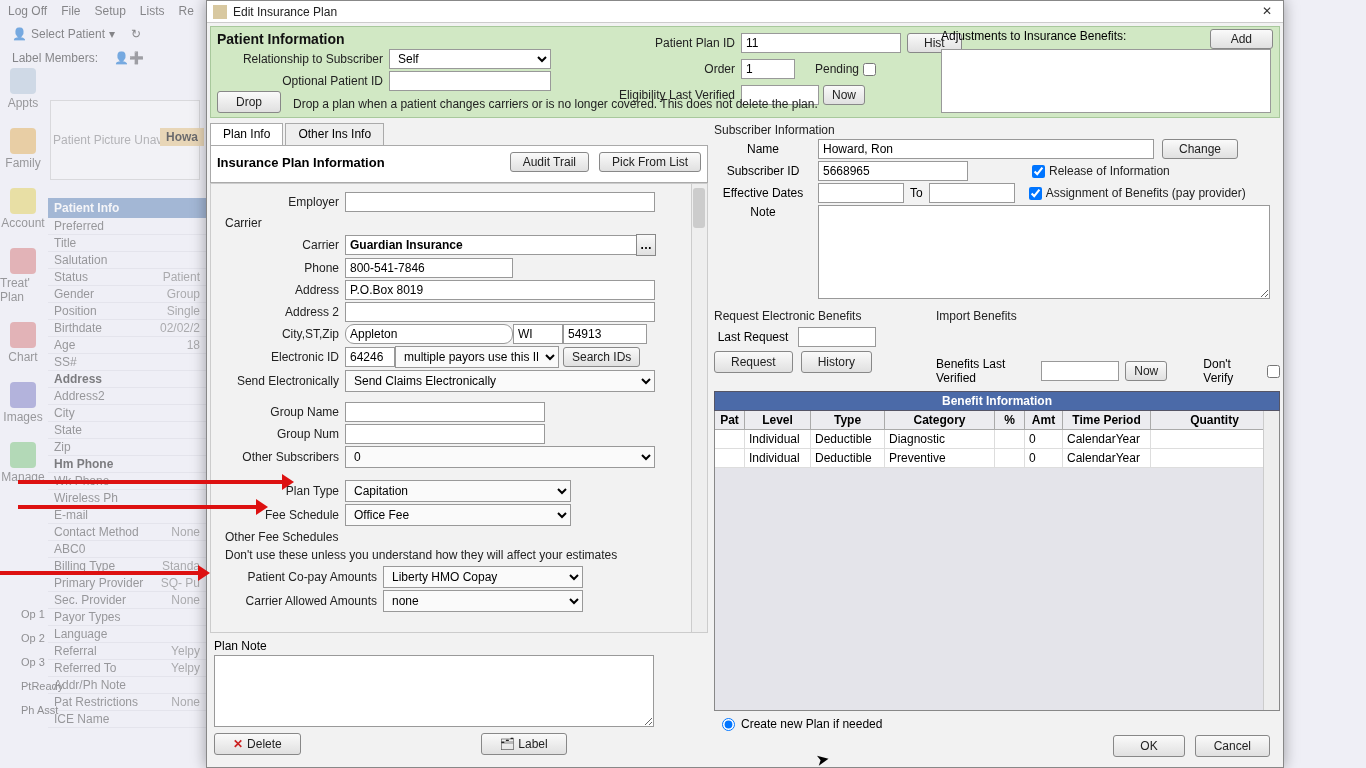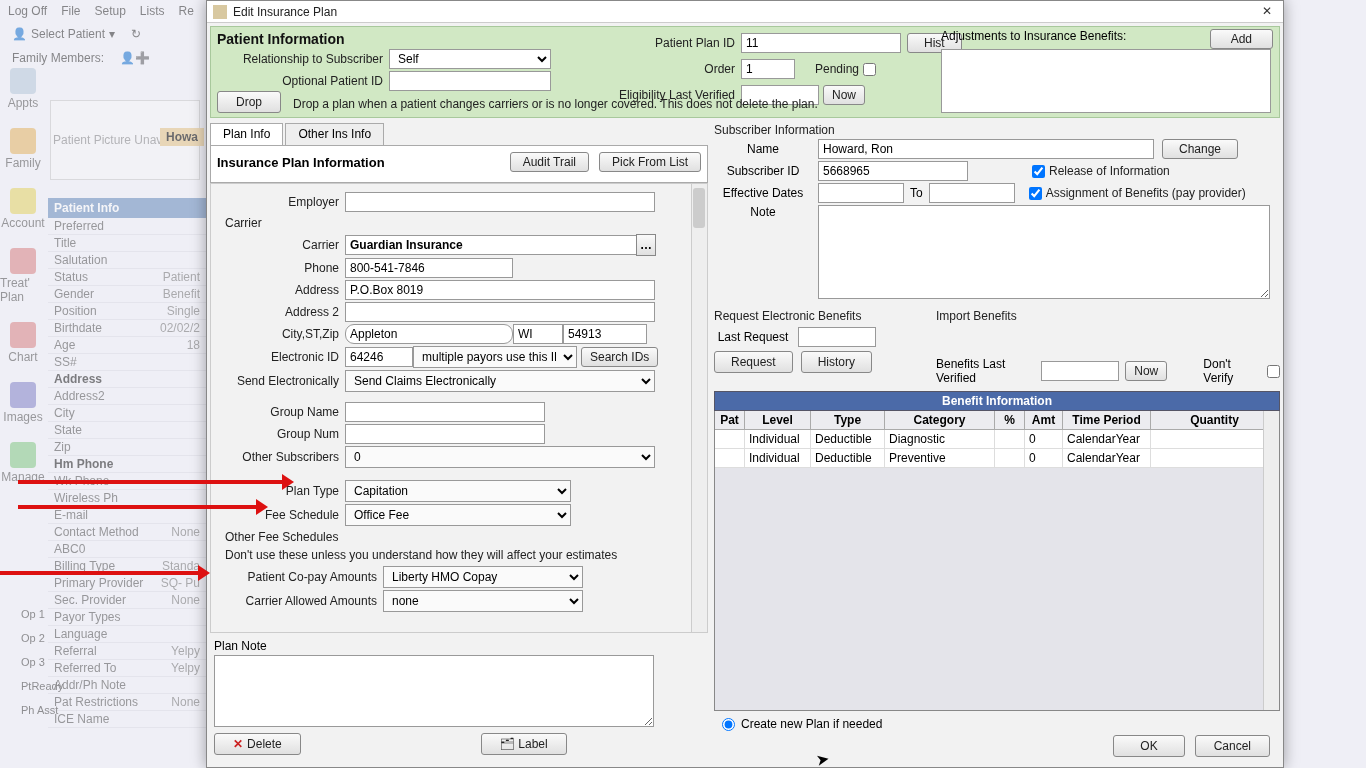--- a/index.html
+++ b/index.html
@@ -128,21 +128,21 @@
   <div class="bg-toolbar">
     <div class="bg-toolbar-item">
         <span>👤</span>
         <span>Select Patient</span>
         <span>▾</span>
       </div>
     <div class="bg-toolbar-item">↻</div>
   </div>
   <div class="bg-toolbar">
     <div class="bg-toolbar-item">
-        <span>Family Members:</span>
+        <span>Label Members:</span>
       </div>
     <div class="bg-toolbar-item">
         <span>👤➕</span>
       </div>
   </div>
 
   <div class="bg-sidebar">
     <div class="bg-sidebar-item">
         <div class="bg-sidebar-icon"></div>
         <span>Appts</span>
@@ -192,21 +192,21 @@
         <div class="bg-patient-row">
           <span>Salutation</span>
           <span></span>
         </div>
         <div class="bg-patient-row">
           <span>Status</span>
           <span>Patient</span>
         </div>
         <div class="bg-patient-row">
           <span>Gender</span>
-          <span>Benefit</span>
+          <span>Group</span>
         </div>
         <div class="bg-patient-row">
           <span>Position</span>
           <span>Single</span>
         </div>
         <div class="bg-patient-row">
           <span>Birthdate</span>
           <span>02/02/2</span>
         </div>
         <div class="bg-patient-row">
@@ -399,21 +399,21 @@
             <input class="finput" style="width: 310px;">
           </div>
         <div class="fline">
             <div class="flabel">City,ST,Zip</div>
           <input class="finput" style="width: 168px; border-radius: 9px;" value="Appleton">
           <input class="finput" style="width: 50px;" value="WI">
           <input class="finput" style="width: 84px;" value="54913">
         </div>
         <div class="fline">
             <div class="flabel">Electronic ID</div>
-          <input class="finput" style="width: 68px;" value="64246">
+          <input class="finput" style="width: 50px;" value="64246">
           <select class="fselect" style="width:164px;"><option>multiple payors use this ID</option></select>
           <button class="btn" style="margin-left:4px; padding:2px 8px;">Search IDs</button>
         </div>
         <div class="fline">
             <div class="flabel">Send Electronically</div>
             <select class="fselect" style="width:310px;"><option>Send Claims Electronically</option></select>
           </div>
 
         <div style="height:6px;"></div>
         <div class="fline">

